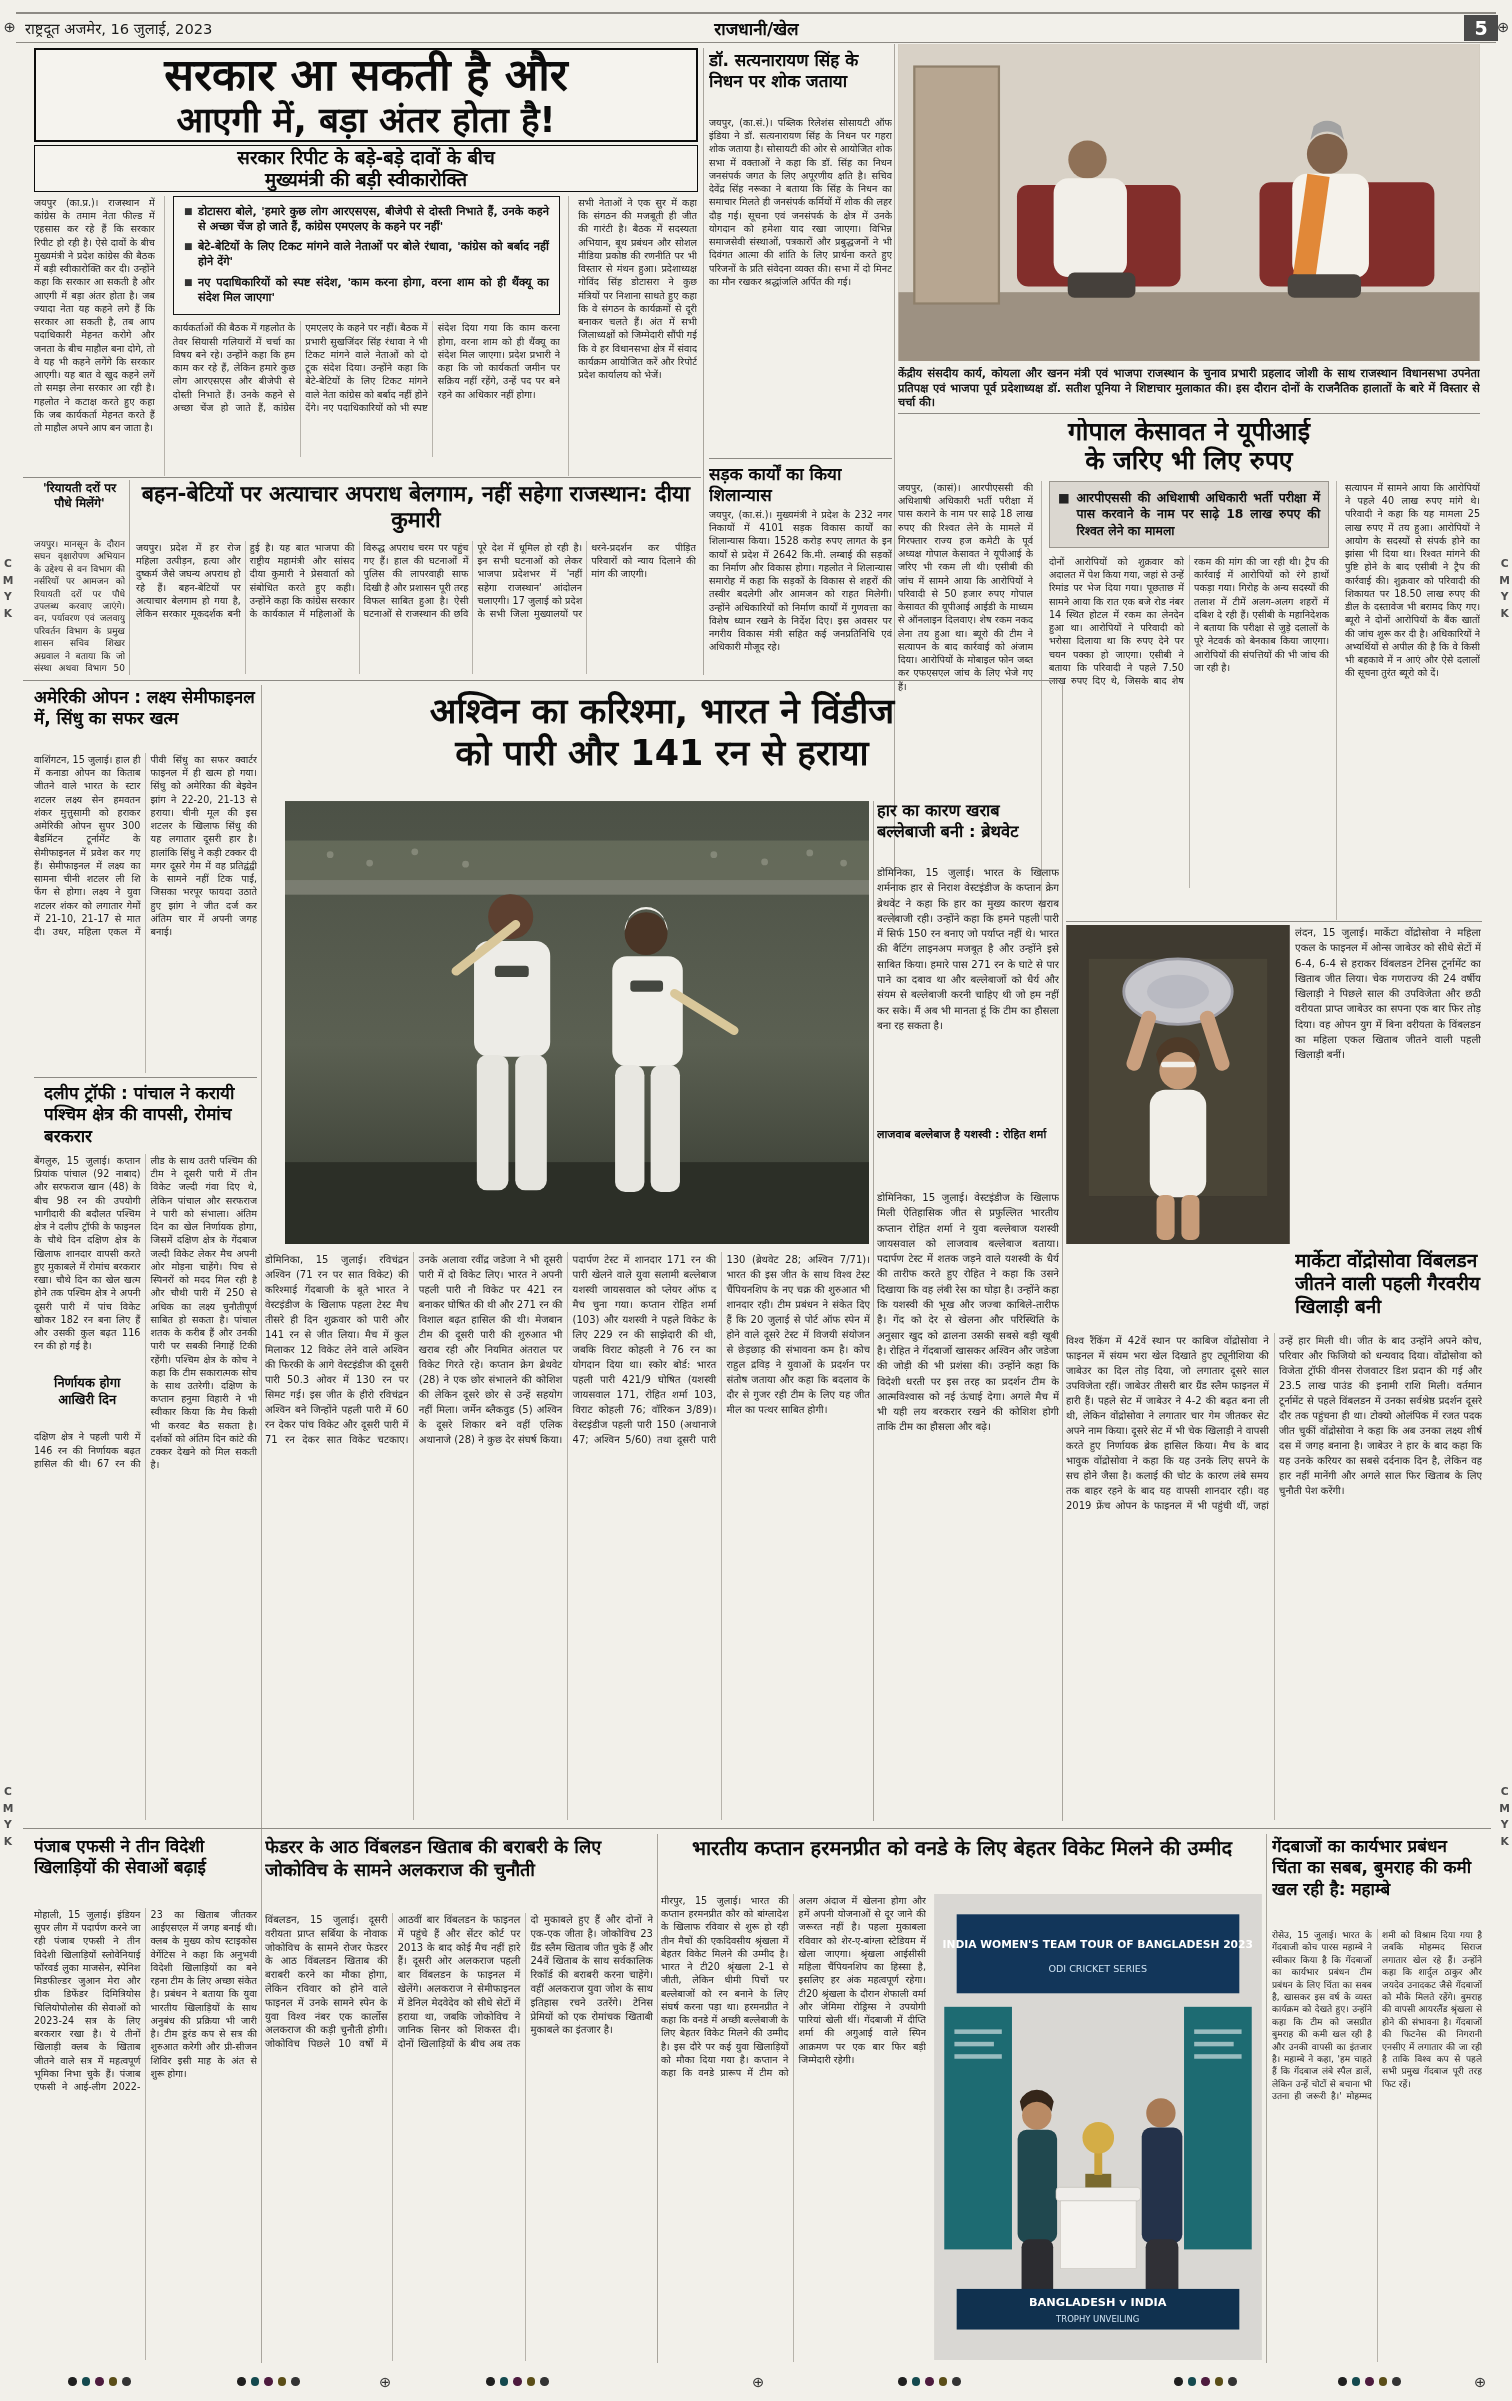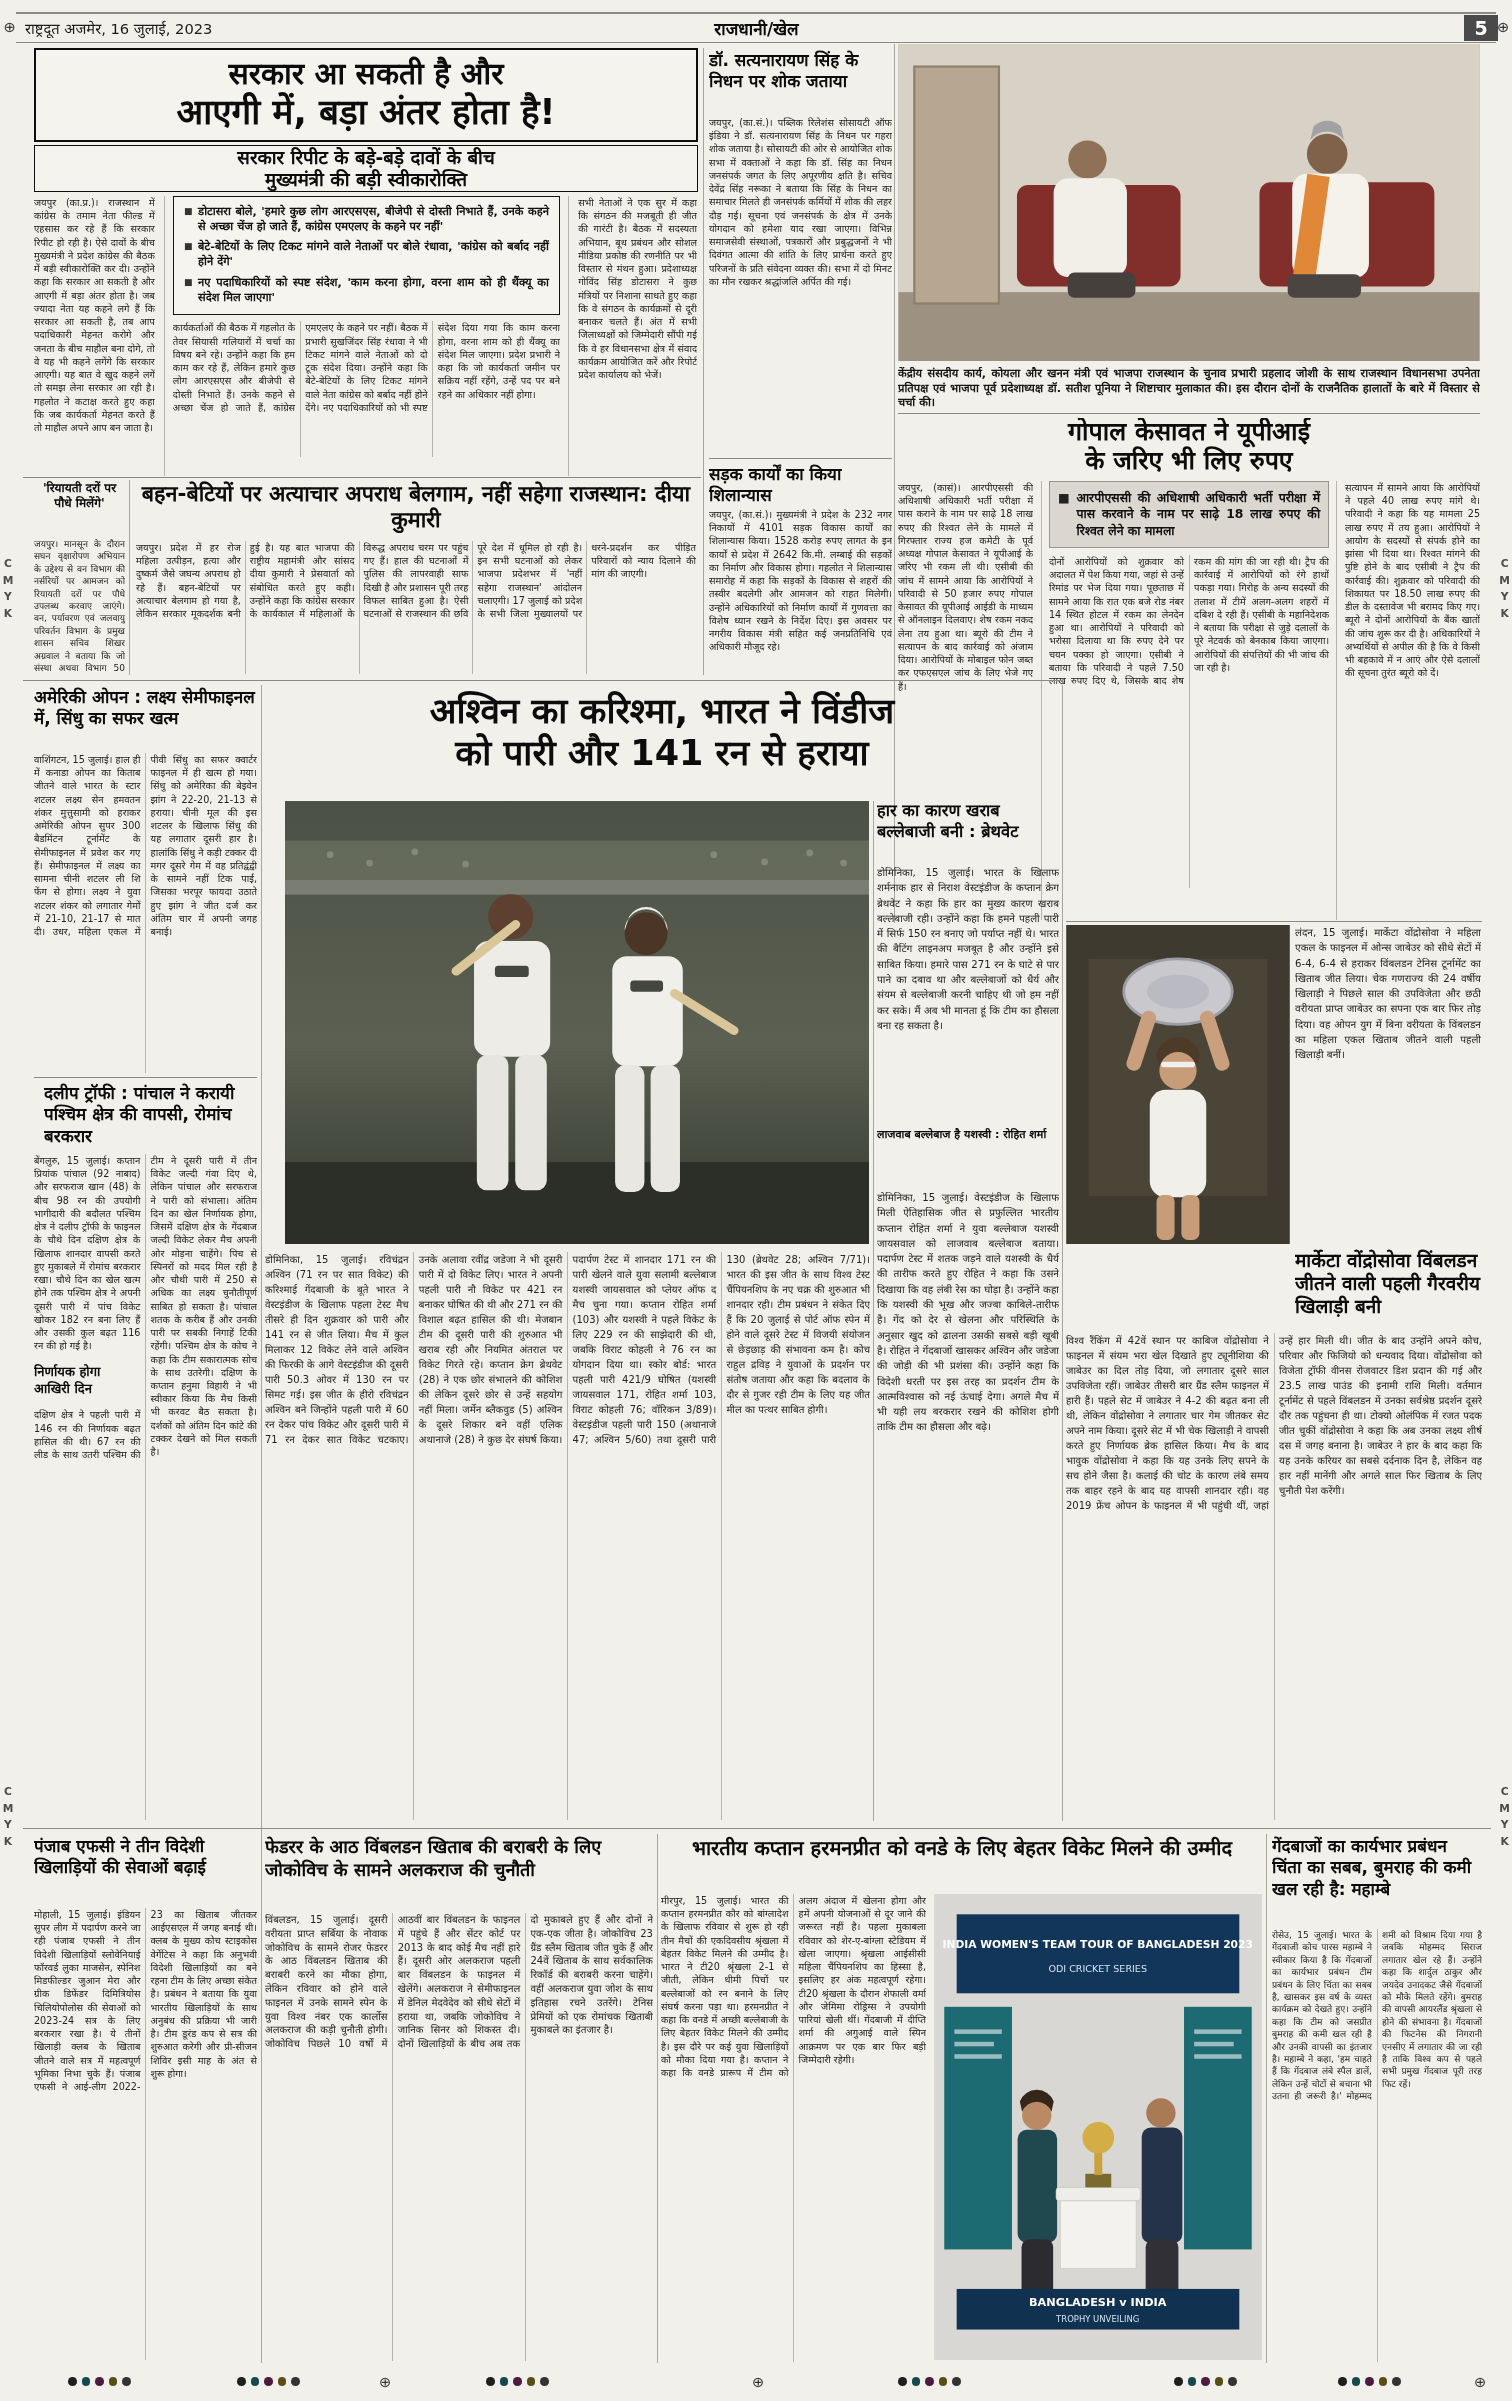--- a/index.html
+++ b/index.html
@@ -23,38 +23,38 @@
   .bullet-row{display:flex;gap:5.6px;margin-bottom:5.6px;}
   .bullet-mark{color:#333;font-size:9px;line-height:1.5;}
   .bullet-text{font-size:11.3px;font-weight:600;line-height:1.32;text-align:justify;color:#111;}
   .hibox{background:#dbd7d0;border:0.6px solid #99958d;padding:8px;display:flex;gap:6.8px;}
   .hibox .sq{font-size:12.4px;color:#222;}
   .hibox .tx{font-size:12.4px;font-weight:700;line-height:1.32;color:#101010;text-align:justify;}
   .cmyk{font-size:10.7px;font-weight:700;color:#4c4c4c;line-height:1.55;text-align:center;width:11.3px;}
   .regmark{font-size:14.7px;color:#333;}
   .dotgrp{display:flex;gap:5.1px;align-items:center;}
   .dot{width:8.5px;height:8.5px;border-radius:50%;}
-  .crosshead{font-weight:700;font-size:13px;text-align:left;margin:10px 0;color:#0d0d0d;}
+  .crosshead{font-weight:700;font-size:13px;text-align:center;margin:21px 0;color:#0d0d0d;}
   svg text{font-family:"DejaVu Sans","Liberation Sans",sans-serif;}
 </style>
 </head>
 <body>
 
 <div id="paper">
 
   <div class="b rule" style="left:16px;top:12.4px;width:1480px;height:1.7px"></div>
   <div class="b regmark" style="left:3.4px;top:18px">⊕</div>
   <div class="b" style="left:25px;top:18px;width:429px;font-size:14.7px">राष्ट्रदूत अजमेर, 16 जुलाई, 2023</div>
   <div class="b ctr hl" style="left:587px;top:17px;width:339px;font-size:17px">राजधानी/खेल</div>
   <div class="b ctr" style="left:1464px;top:14.7px;width:34px;height:26px;background:#4a4a4a;color:#fff;font-size:19px;font-weight:700;line-height:26px">5</div>
   <div class="b regmark" style="left:1497px;top:18px">⊕</div>
   <div class="b rule" style="left:16px;top:42px;width:1480px;height:1.1px"></div>
 
   <div class="b boxed ctr" style="left:34px;top:48px;width:660px;height:90px;display:flex;flex-direction:column;justify-content:center">
-    <div class="hl" style="font-size:30px;line-height:1.16">सरकार आ सकती है और</div>
+    <div class="hl" style="font-size:44px;line-height:1.16">सरकार आ सकती है और</div>
     <div class="hl" style="font-size:35px;line-height:1.16">आएगी में, बड़ा अंतर होता है!</div>
   </div>
   <div class="b boxed2 ctr" style="left:34px;top:145px;width:662px;height:45px;display:flex;flex-direction:column;justify-content:center">
     <div class="hl" style="font-size:18.6px;line-height:1.15">सरकार रिपीट के बड़े-बड़े दावों के बीच</div>
     <div class="hl" style="font-size:18.6px;line-height:1.15">मुख्यमंत्री की बड़ी स्वीकारोक्ति</div>
   </div>
 
   <div class="b" style="left:34px;top:196px;width:663px;height:280px;display:flex">
     <div class="bt" style="width:126px;height:280px;overflow:hidden">जयपुर (का.प्र.)। राजस्थान में कांग्रेस के तमाम नेता फील्ड में एहसास कर रहे हैं कि सरकार रिपीट हो रही है। ऐसे दावों के बीच मुख्यमंत्री ने प्रदेश कांग्रेस की बैठक में बड़ी स्वीकारोक्ति कर दी। उन्होंने कहा कि सरकार आ सकती है और आएगी में बड़ा अंतर होता है। जब ज्यादा नेता यह कहने लगे हैं कि सरकार आ सकती है, तब आप पदाधिकारी मेहनत करोगे और जनता के बीच माहौल बना दोगे, तो वे यह भी कहने लगेंगे कि सरकार आएगी। यह बात वे खुद कहने लगें तो समझ लेना सरकार आ रही है। गहलोत ने कटाक्ष करते हुए कहा कि जब कार्यकर्ता मेहनत करते हैं तो माहौल अपने आप बन जाता है।</div>
     <div style="width:404px;margin:0 9px;border-left:0.6px solid #b7b3ab;border-right:0.6px solid #b7b3ab;padding:0 8px">

